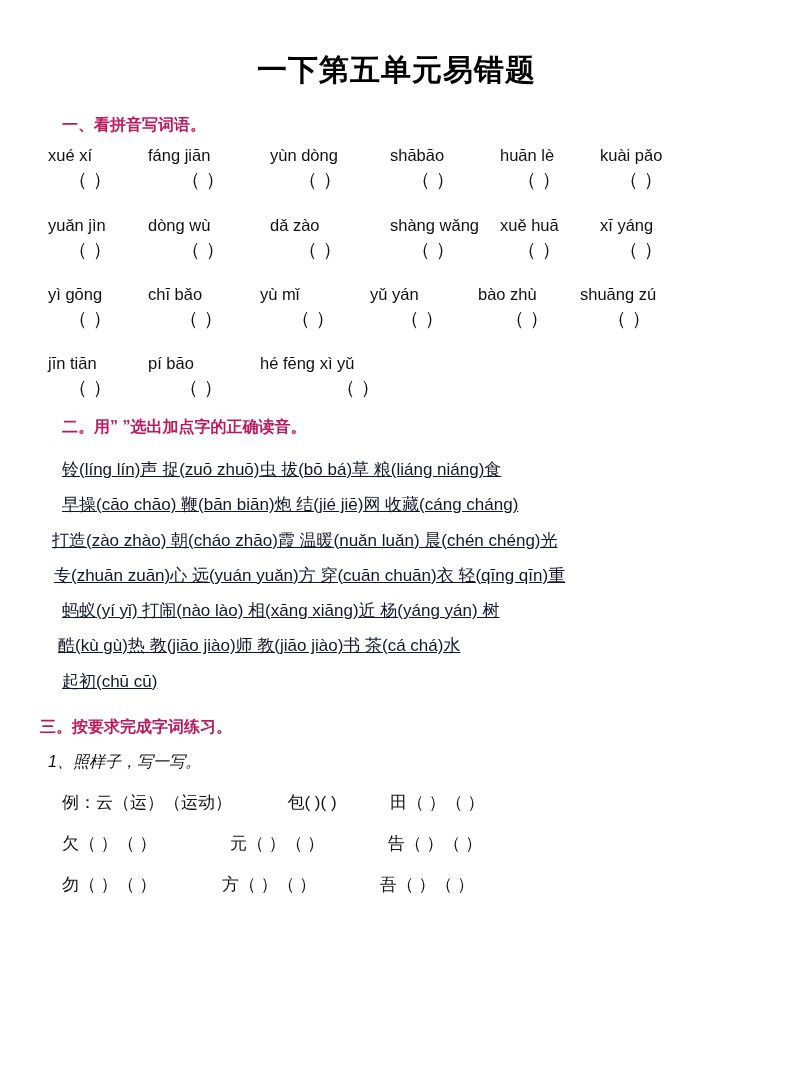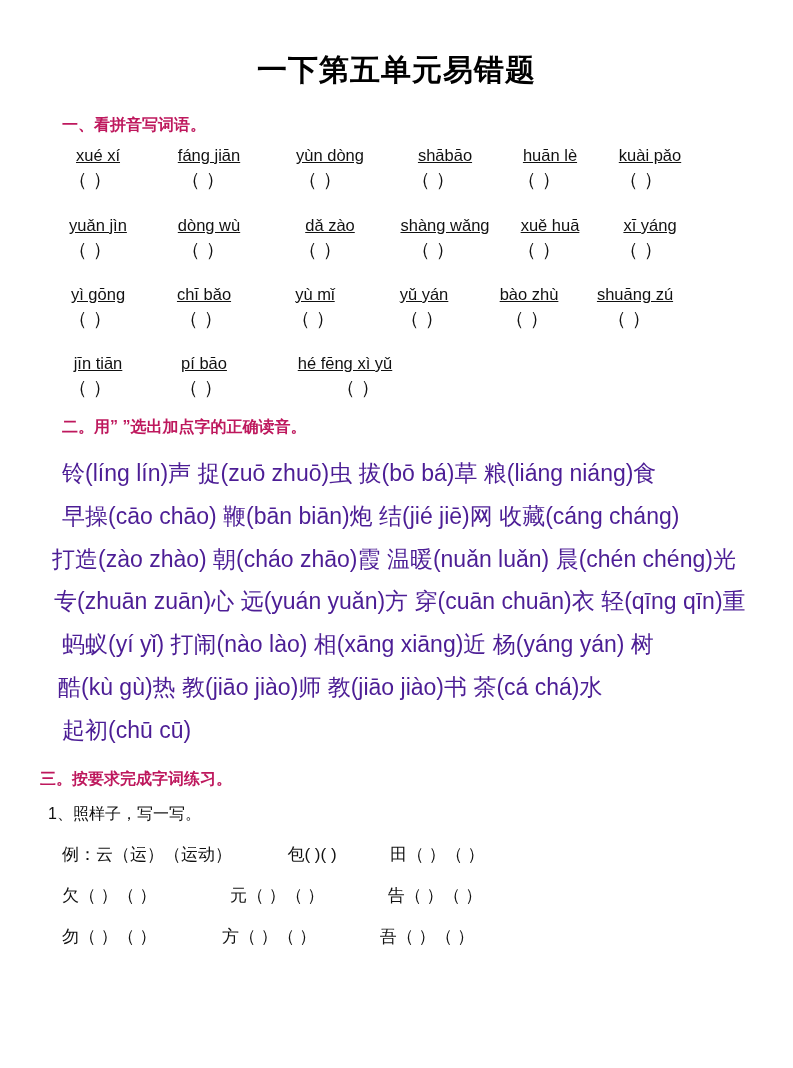--- a/index.html
+++ b/index.html
@@ -50,22 +50,21 @@
   
   .py-block { margin-top: 10px; }
   .py-row {
     display: flex;
     font-size: 16.5px;
     color: #111;
     margin-left: 48px;
     white-space: nowrap;
   }
   .py-row .cell {
-    text-align: center;
-    text-decoration: underline;
+    text-align: left;
   }
   .br-row {
     display: flex;
     font-size: 19px;
     color: #111;
     margin-left: 36px;
     margin-top: 2px;
     white-space: nowrap;
   }
   .br-row .cell {
@@ -73,33 +72,35 @@
   }
   .py-row .cell, .br-row .cell {
     box-sizing: border-box;
   }
 
   
   .p2 {
     margin: 16px 0 0 0;
   }
   .p2-line {
-    font-size: 23px;
-    color: #4c1d95;
+    font-size: 17px;
+    color: #0f172a;
     margin: 0 0 0 62px;
     line-height: 1.25;
     padding: 7px 0 7px 0;
     white-space: nowrap;
+    text-decoration: underline;
   }
 
   
   .p3-sub {
     font-size: 16px;
     margin: 14px 0 0 62px;
     color: #111;
+    font-style: italic;
   }
   .p3-row {
     font-size: 17px;
     color: #111;
     margin: 18px 0 0 62px;
     white-space: nowrap;
   }
   .p3-row .col2 { display: inline-block; }
   .p3-row .col3 { display: inline-block; }
   .spacer-l { display: inline-block; width: 46px; }

